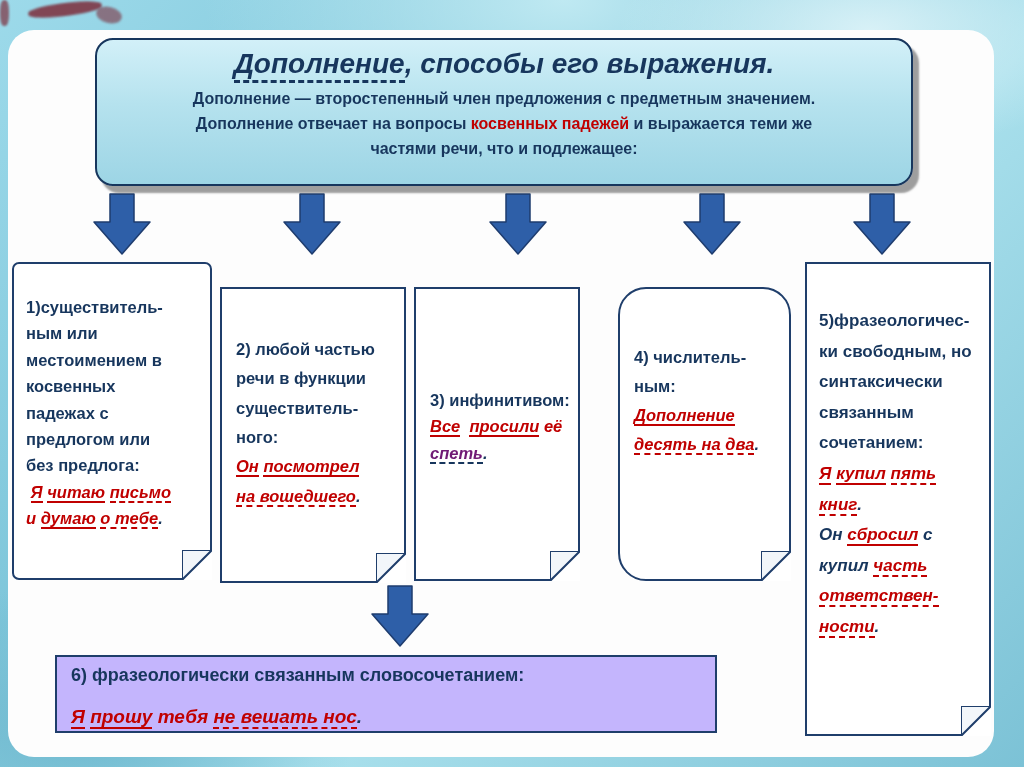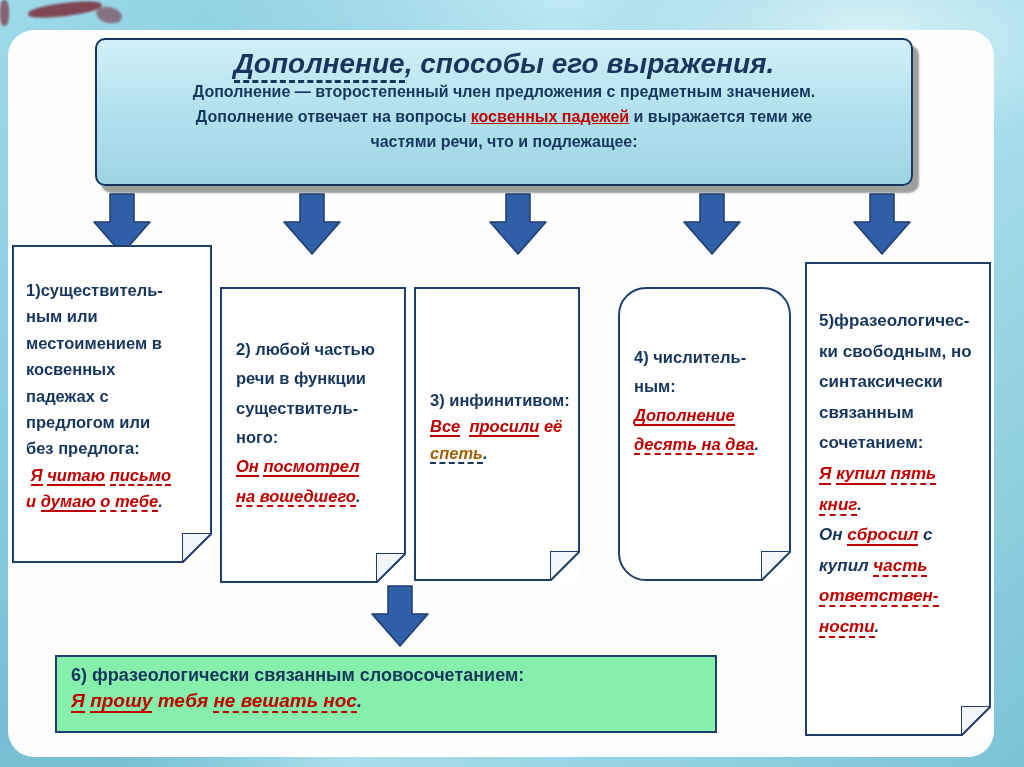--- a/index.html
+++ b/index.html
@@ -15,56 +15,56 @@
   .scribble{position:absolute;background:#7b2230;z-index:0;}
   .s1{left:28px;top:3px;width:74px;height:13px;border-radius:45%;transform:rotate(-7deg);opacity:.8;filter:blur(1px);}
   .s2{left:96px;top:7px;width:26px;height:16px;border-radius:50%;transform:rotate(14deg);opacity:.55;filter:blur(1px);}
   .s3{left:0;top:0;width:9px;height:26px;border-radius:40%;opacity:.65;filter:blur(1px);}
   .main-panel{
     position:absolute;left:8px;top:30px;width:986px;height:727px;
     background:#fdfdfd;border-radius:26px;z-index:1;
   }
   .header-box{
     position:absolute;left:95px;top:38px;width:818px;height:148px;box-sizing:border-box;
-    border:2px solid #17365D;border-radius:10px;
+    border:2px solid #17365D;border-radius:18px;
     background:linear-gradient(180deg,#d2f0f8 0%,#b5e2ee 45%,#9dd5e5 100%);
     box-shadow:6px 7px 2px rgba(80,80,80,.55);
     text-align:center;padding-top:8px;z-index:4;
   }
   .hdr-title{font-size:28px;font-weight:700;font-style:italic;color:#17365D;white-space:pre-wrap;}
   .hdr-title .dash{border-bottom:3px dashed #17365D;padding-bottom:1px;}
-  .hdr-body{font-size:16px;line-height:1.55;color:#17365D;font-weight:700;white-space:pre-wrap;}
-  .hdr-body .red{color:#C00000;text-decoration:underline;}
+  .hdr-body{margin-top:7px;font-size:16px;line-height:1.55;color:#17365D;font-weight:700;white-space:pre-wrap;}
+  .hdr-body .red{color:#C00000;}
   .arrow{position:absolute;z-index:2;}
   .arrow svg{display:block;}
   .a1{left:93px;top:193px}.a2{left:283px;top:193px}.a3{left:489px;top:193px}
   .a4{left:683px;top:193px}.a5{left:853px;top:193px}.a6{left:371px;top:585px}
   .card{
     position:absolute;background:#fff;border:2px solid #1F3E6B;box-sizing:border-box;
     color:#17365D;font-weight:700;font-size:16.5px;z-index:3;
   }
   .card .label{white-space:pre-wrap;}
   .example{color:#C00000;font-style:italic;font-weight:700;white-space:pre-wrap;}
-  .card1{left:12px;top:245px;width:200px;height:318px;padding:30px 8px 0 12px;line-height:1.6;}
+  .card1{left:12px;top:262px;width:200px;height:318px;padding:30px 8px 0 12px;line-height:1.6;border-radius:7px;}
   .card2{left:220px;top:287px;width:186px;height:296px;padding:46px 20px 0 14px;line-height:1.78;}
   .card3{left:414px;top:287px;width:166px;height:294px;padding:98px 8px 0 14px;line-height:1.6;}
   .card4{left:618px;top:287px;width:173px;height:294px;padding:54px 8px 0 14px;line-height:1.75;border-radius:28px;}
   .card5{left:805px;top:262px;width:186px;height:474px;padding:42px 8px 0 12px;line-height:1.8;font-size:17px;}
   .fold{position:absolute;right:-2px;bottom:-2px;width:30px;height:30px;line-height:0;}
   .u{border-bottom:2px solid currentColor;}
   .du{border-bottom:2px dashed currentColor;}
   .n{color:#17365D;}
-  .ndu{color:#a16207;border-bottom:2px dashed #17365D;}
+  .ndu{color:#701a75;border-bottom:2px dashed #17365D;}
   .lt{font-weight:700;}
   .footer-box{
     position:absolute;left:55px;top:655px;width:662px;height:78px;box-sizing:border-box;
-    border:2px solid #1F3E6B;background:#86efac;padding:8px 14px;z-index:3;
+    border:2px solid #1F3E6B;background:#c4b5fd;padding:8px 14px;z-index:3;
   }
   .footer-label{font-size:18px;font-weight:700;color:#17365D;}
-  .footer-example{font-size:19px;margin-top:4px;}
+  .footer-example{font-size:19px;margin-top:20px;}
 </style>
 </head>
 <body>
 
 <div class="scribble s1"></div>
 <div class="scribble s2"></div>
 <div class="scribble s3"></div>
 
 <div class="main-panel"></div>
 

